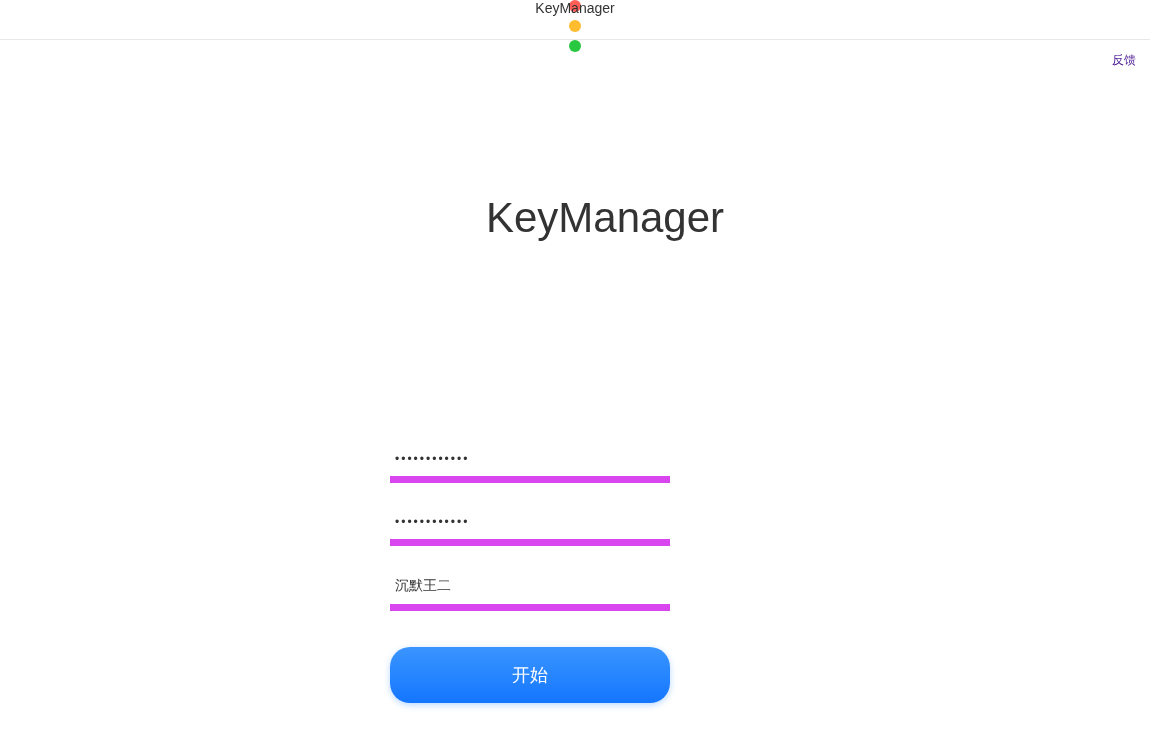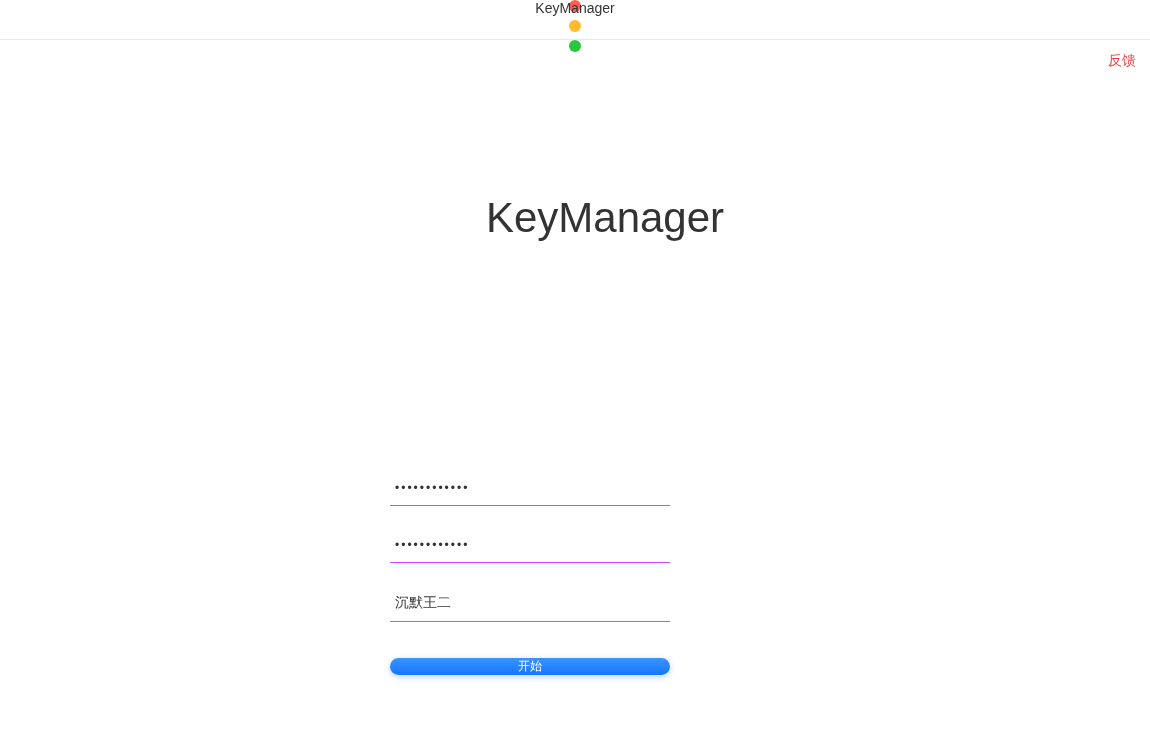--- a/index.html
+++ b/index.html
@@ -38,22 +38,22 @@
     .tl-max { background: #28c840; }
     .title {
       position: absolute;
       left: 50%;
       transform: translateX(-50%);
       font-size: 14px;
       color: #333;
     }
     .feedback {
       margin-left: auto;
-      font-size: 14px;
-      color: #ef4444;
+      font-size: 12px;
+      color: #4c1d95;
       cursor: pointer;
     }
     .content {
       display: flex;
       height: calc(100% - 40px);
       align-items: center;
     }
     .left-panel {
       flex: 1;
       display: flex;
@@ -70,21 +70,21 @@
       flex: 1;
       display: flex;
       flex-direction: column;
       justify-content: center;
       padding-right: 190px;
       padding-left: 100px;
     }
     .form-input {
       width: 280px;
       border: none;
-      border-bottom: 1px solid #d946ef;
+      border-bottom: 7px solid #d946ef;
       padding: 10px 5px;
       font-size: 14px;
       outline: none;
       margin-bottom: 22px;
       color: #333;
       font-family: inherit;
     }
     .form-input::placeholder {
       color: #999;
     }
@@ -97,22 +97,22 @@
       display: flex;
       justify-content: flex-end;
       margin-top: 14px;
     }
     .start-button {
       background: #1a82ff;
       background: linear-gradient(180deg, #3a95ff 0%, #1476ff 100%);
       color: white;
       border: none;
       border-radius: 20px;
-      padding: 0 28px;
-      font-size: 12px;
+      padding: 16px 28px;
+      font-size: 18px;
       cursor: pointer;
       box-shadow: 0 2px 6px rgba(26,130,255,0.3);
     }
   </style>
 </head>
 <body>
 
 <div class="titlebar">
   <div class="traffic-lights">
     <div class="traffic-light tl-close"></div>

